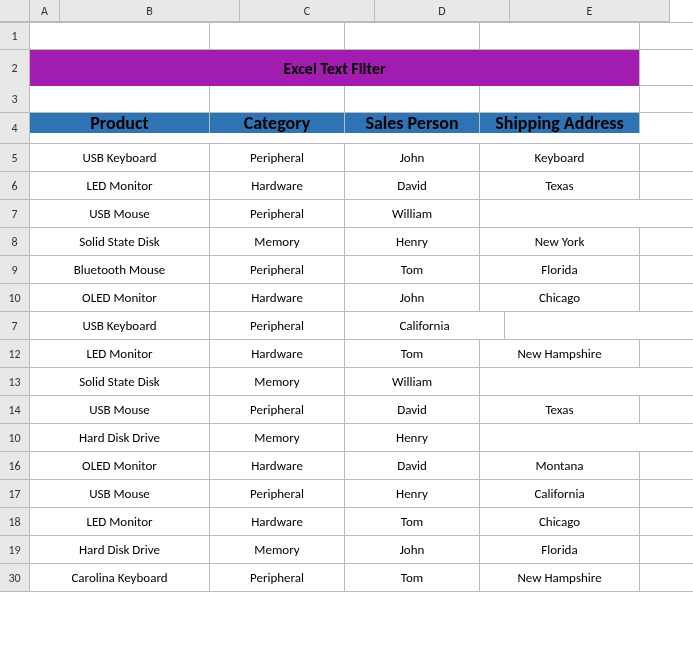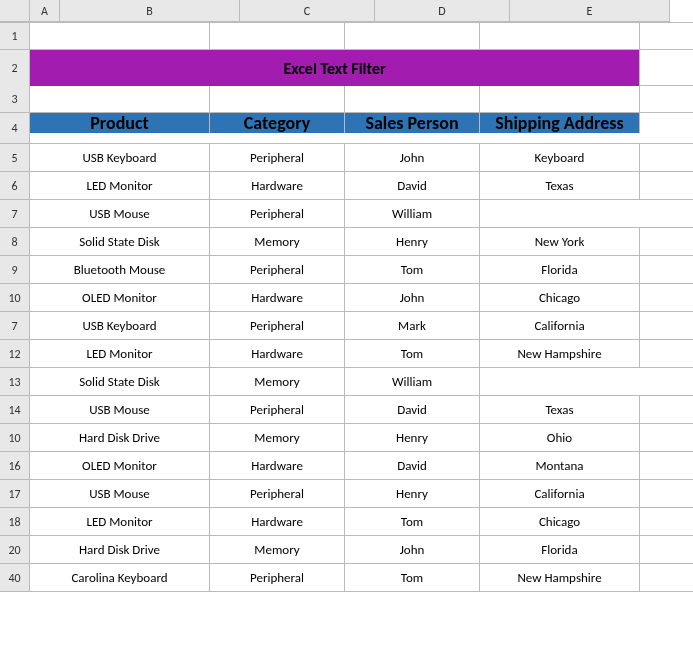--- a/index.html
+++ b/index.html
@@ -234,21 +234,20 @@
       <div class="row-num">10</div>
       <div class="cell cell-b">OLED Monitor</div>
       <div class="cell cell-c">Hardware</div>
       <div class="cell cell-d">John</div>
       <div class="cell cell-e">Chicago</div>
     </div>
         <div class="row data-row">
       <div class="row-num">7</div>
       <div class="cell cell-b">USB Keyboard</div>
       <div class="cell cell-c">Peripheral</div>
-      <div class="cell cell-d">Mark</div>
       <div class="cell cell-e">California</div>
     </div>
         <div class="row data-row">
       <div class="row-num">12</div>
       <div class="cell cell-b">LED Monitor</div>
       <div class="cell cell-c">Hardware</div>
       <div class="cell cell-d">Tom</div>
       <div class="cell cell-e">New Hampshire</div>
     </div>
         <div class="row data-row">
@@ -262,21 +261,20 @@
       <div class="cell cell-b">USB Mouse</div>
       <div class="cell cell-c">Peripheral</div>
       <div class="cell cell-d">David</div>
       <div class="cell cell-e">Texas</div>
     </div>
         <div class="row data-row">
       <div class="row-num">10</div>
       <div class="cell cell-b">Hard Disk Drive</div>
       <div class="cell cell-c">Memory</div>
       <div class="cell cell-d">Henry</div>
-      <div class="cell cell-e">Ohio</div>
     </div>
         <div class="row data-row">
       <div class="row-num">16</div>
       <div class="cell cell-b">OLED Monitor</div>
       <div class="cell cell-c">Hardware</div>
       <div class="cell cell-d">David</div>
       <div class="cell cell-e">Montana</div>
     </div>
         <div class="row data-row">
       <div class="row-num">17</div>
@@ -286,28 +284,28 @@
       <div class="cell cell-e">California</div>
     </div>
         <div class="row data-row">
       <div class="row-num">18</div>
       <div class="cell cell-b">LED Monitor</div>
       <div class="cell cell-c">Hardware</div>
       <div class="cell cell-d">Tom</div>
       <div class="cell cell-e">Chicago</div>
     </div>
         <div class="row data-row">
-      <div class="row-num">20</div>
+      <div class="row-num">19</div>
       <div class="cell cell-b">Hard Disk Drive</div>
       <div class="cell cell-c">Memory</div>
       <div class="cell cell-d">John</div>
       <div class="cell cell-e">Florida</div>
     </div>
         <div class="row data-row">
-      <div class="row-num">40</div>
+      <div class="row-num">30</div>
       <div class="cell cell-b">Carolina Keyboard</div>
       <div class="cell cell-c">Peripheral</div>
       <div class="cell cell-d">Tom</div>
       <div class="cell cell-e">New Hampshire</div>
     </div>
       </div>
 
   </div>
 </div>
 

